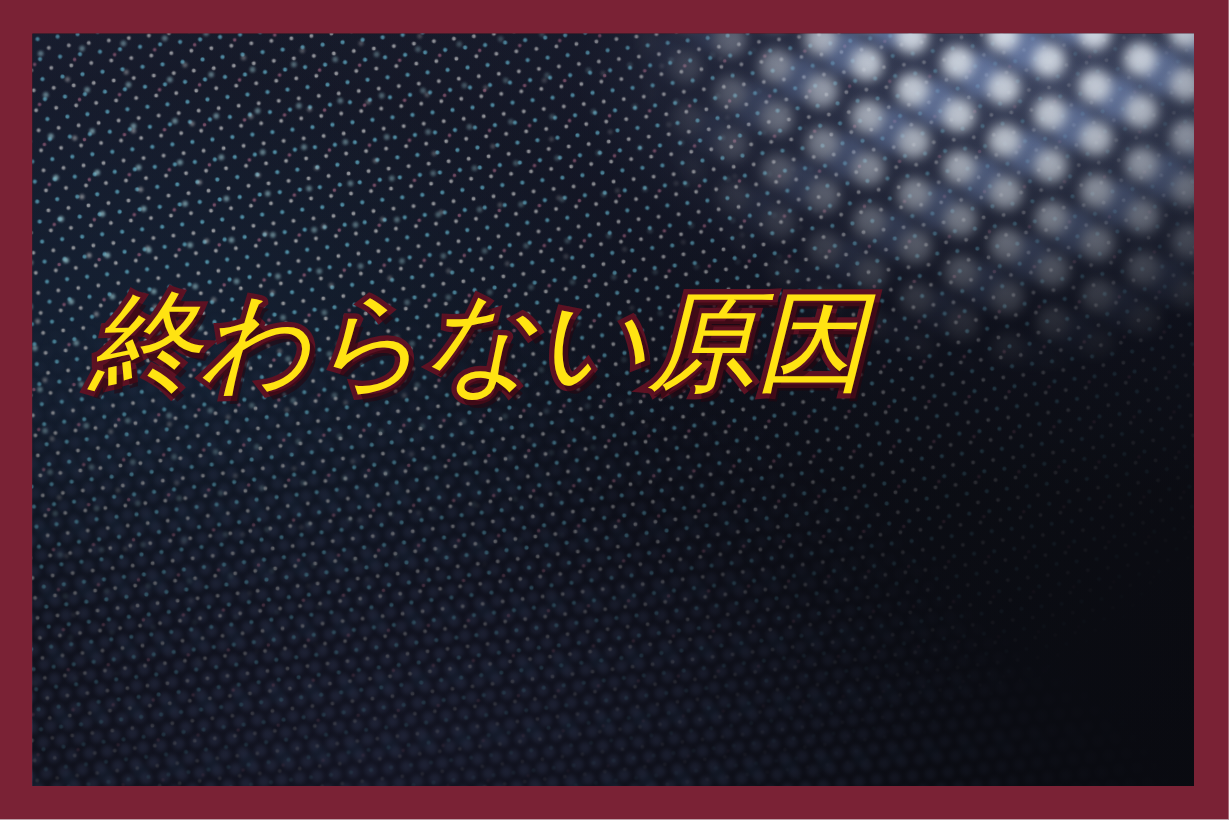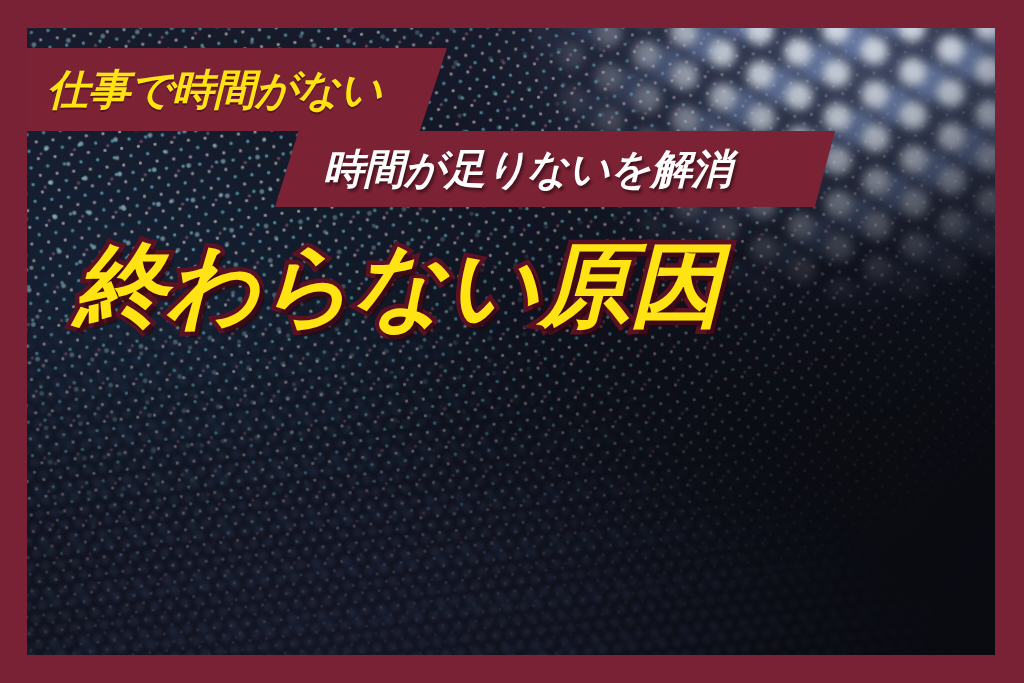--- a/index.html
+++ b/index.html
@@ -171,21 +171,21 @@
     color: #fdfdfd;
     font-size: 41px;
     text-shadow: 2px 3px 3px rgba(0,0,0,0.45);
   }
 
   
   .headline {
     position: absolute;
     white-space: nowrap;
     font-family: "DejaVu Sans", "Liberation Sans", sans-serif;
-    font-weight: 700;
+    font-weight: 400;
     font-style: italic;
     line-height: 1;
     letter-spacing: -0.01em;
   }
   .headline-yellow {
     left: 48px;
     top: 212px;             
     font-size: 92px;
     color: #ffe312;
     -webkit-text-stroke: 9px #5d1223;
@@ -210,25 +210,19 @@
 <div id="eyecatch">
 
   <div class="photo">
     <div class="photo-base"></div>
     <div class="honeycomb"></div>
     <div class="dots-a"></div>
     <div class="dots-b"></div>
     <div class="hexmesh"></div>
     <div class="photo-shade"></div>
 
-    <div class="ribbon ribbon-1">
-      <span class="jp-bold sub-yellow">仕事で時間がない</span>
-    </div>
-
-    <div class="ribbon ribbon-2">
-      <span class="jp-bold sub-white">時間が足りないを解消</span>
-    </div>
+
 
     <div class="headline headline-yellow">終わらない原因</div>
 
   </div>
 
 </div>
 
 </body></html>

